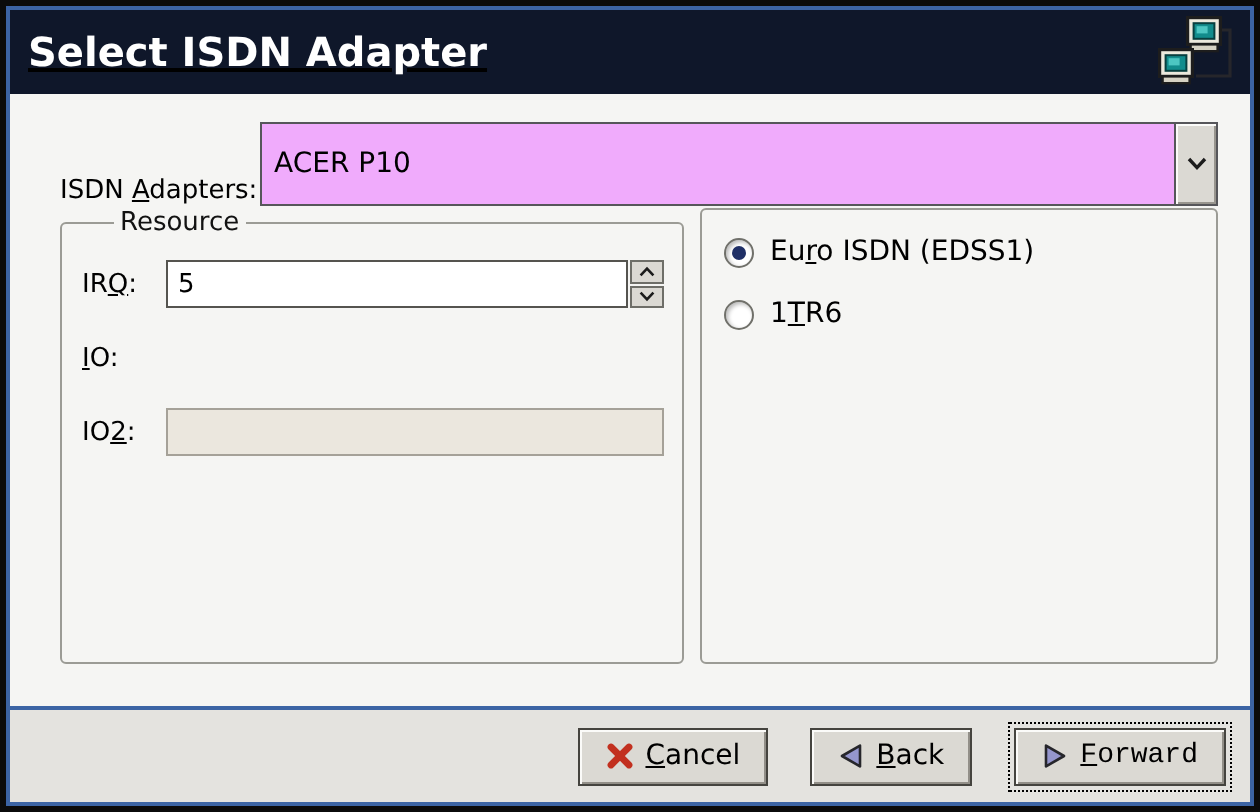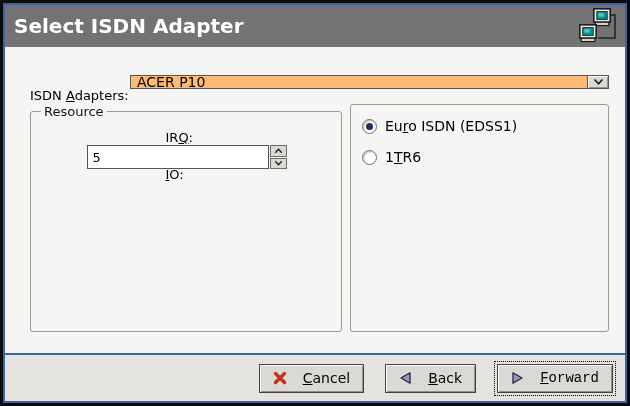--- a/index.html
+++ b/index.html
@@ -2,63 +2,63 @@
 <html><head>
 <meta charset="utf-8">
 <style>
   * { box-sizing: border-box; margin: 0; padding: 0; }
   html, body { width: 630px; height: 406px; overflow: hidden; }
   body { font-family: "DejaVu Sans", "Liberation Sans", sans-serif; font-size: 13px; color: #000; background: #fff; }
 
   .window { width: 630px; height: 406px; border: 3px solid #0b0b0b; background: #3c64a4; padding: 2px; }
   .inner  { width: 100%; height: 100%; display: flex; flex-direction: column; background: #f5f5f3; }
 
-  .titlebar { height: 42px; background: #737373; display: flex; align-items: center;
-              justify-content: space-between; padding: 0 7px 0 9px; flex: 0 0 auto; }
+  .titlebar { height: 42px; background: #0f172a; display: flex; align-items: center;
+              justify-content: space-between; padding: 0 7px 0 9px; flex: 0 0 auto; text-decoration: underline; }
   .title { color: #ffffff; font-size: 20px; font-weight: bold; }
   .net-icon { display: block; }
 
   .content { flex: 1 1 auto; padding: 22px 16px 0 25px; display: flex; flex-direction: column; min-height: 0; }
 
   .adapter-row { display: flex; align-items: center; height: 26px; flex: 0 0 auto; }
   .adapter-row .alabel { width: 100px; flex: 0 0 auto; margin-top: 26px; }
-  .combo { flex: 1; height: 14px; background: #fdba74; border: 1px solid #56565a; display: flex; align-items: stretch; }
+  .combo { flex: 1; height: 42px; background: #f0abfc; border: 1px solid #56565a; display: flex; align-items: stretch; }
   .combo-value { flex: 1; font-size: 14px; padding-left: 6px; display: flex; align-items: center; }
   .combo-btn { width: 21px; background: #dbd9d3; border: none; border-left: 1px solid #56565a;
                display: flex; align-items: center; justify-content: center;
                box-shadow: inset 1px 1px 0 #fbfbf9, inset -1px -1px 0 #98958e; }
 
   .groups { display: flex; gap: 8px; margin-top: 9px; flex: 0 0 auto; }
   fieldset.group { border: 1px solid #9b9b95; border-radius: 3px; height: 228px;
                    padding: 6px 9px 0 9px; min-width: 0; }
-  fieldset.group legend { font-size: 13px; color: #121212; padding: 0 3px; margin-left: 1px; }
+  fieldset.group legend { font-size: 13px; color: #121212; padding: 0 3px; margin-left: 17px; }
   .resource { width: 312px; flex: 0 0 auto; }
   .protocol { flex: 1 1 auto; }
 
-  .frow { display: flex; align-items: center; height: 24px; margin: 5px 0 13px 1px; flex-direction: column; }
+  .frow { display: flex; align-items: center; height: 24px; margin: 5px 0 13px 1px; }
   .frow .flabel { width: 42px; flex: 0 0 auto; }
   .fwrap { flex: 1; display: flex; min-width: 0; }
   input.tinput { flex: 1; min-width: 0; height: 24px; border: 1px solid #55544f; background: #fff;
                  font: 13px "DejaVu Sans", "Liberation Sans", sans-serif; padding: 0 5px; outline: none; }
   input.tinput.disabled { background: #ebe7de; border-color: #a5a198; }
   .spinbtns { width: 17px; flex: 0 0 auto; display: flex; flex-direction: column; margin-left: 1px; }
   .spinbtn { flex: 1; border: 1px solid #6e6e68; background: #dbd9d3; padding: 0;
              display: flex; align-items: center; justify-content: center; }
   .spinbtn + .spinbtn { margin-top: 1px; }
 
   .radio-row { display: flex; align-items: flex-end; gap: 8px; margin: 7px 0 15px 2px; }
   .radio { width: 15px; height: 15px; flex: 0 0 auto; border-radius: 50%; border: 1px solid #70706a;
            background: #fff; position: relative; box-shadow: inset 1px 1px 2px rgba(0,0,0,.28); }
   .radio.checked::after { content: ""; position: absolute; inset: 3px; border-radius: 50%; background: #1f2f66; }
   .radio-label { font-size: 14px; }
 
   .sep { height: 2px; background: #3c64a4; flex: 0 0 auto; }
   .buttonbar { height: 46px; background: #e4e3df; display: flex; align-items: center;
                justify-content: flex-end; gap: 15px; padding-right: 9px; flex: 0 0 auto; }
-  .btn { height: 29px; display: flex; align-items: center; gap: 16px; padding: 0 13px;
+  .btn { height: 29px; display: flex; align-items: center; gap: 6px; padding: 0 13px;
          background: #dbd9d3; border: 1px solid #45443f; font-size: 14px; color: #000;
          box-shadow: inset 1px 1px 0 #fbfbf9, inset -1px -1px 0 #928f88; font-family: inherit; }
   .focus-wrap { padding: 2px; border: 1px dotted transparent; }
   .focus-wrap.focused { border-color: #000; font-family: Liberation Mono, monospace; }
 
   .mn { text-decoration: underline; }
 </style>
 </head>
 <body>
 
@@ -121,20 +121,26 @@
               </div>
             </div>
           </div>
 
 
           <div class="frow">
             <label class="flabel"><span></span><span class="mn">I</span><span>O:</span></label>
           </div>
 
 
+          <div class="frow">
+            <label class="flabel"><span>IO</span><span class="mn">2</span><span>:</span></label>
+            <div class="fwrap">
+              <input class="tinput disabled" type="text" disabled="" value="" style="">
+            </div>
+          </div>
         </fieldset>
 
         <fieldset class="group protocol">
 
           <div class="radio-row">
             <span class="radio checked"></span>
             <span class="radio-label"><span>Eu</span><span class="mn">r</span><span>o ISDN (EDSS1)</span></span>
           </div>
 
           <div class="radio-row">

